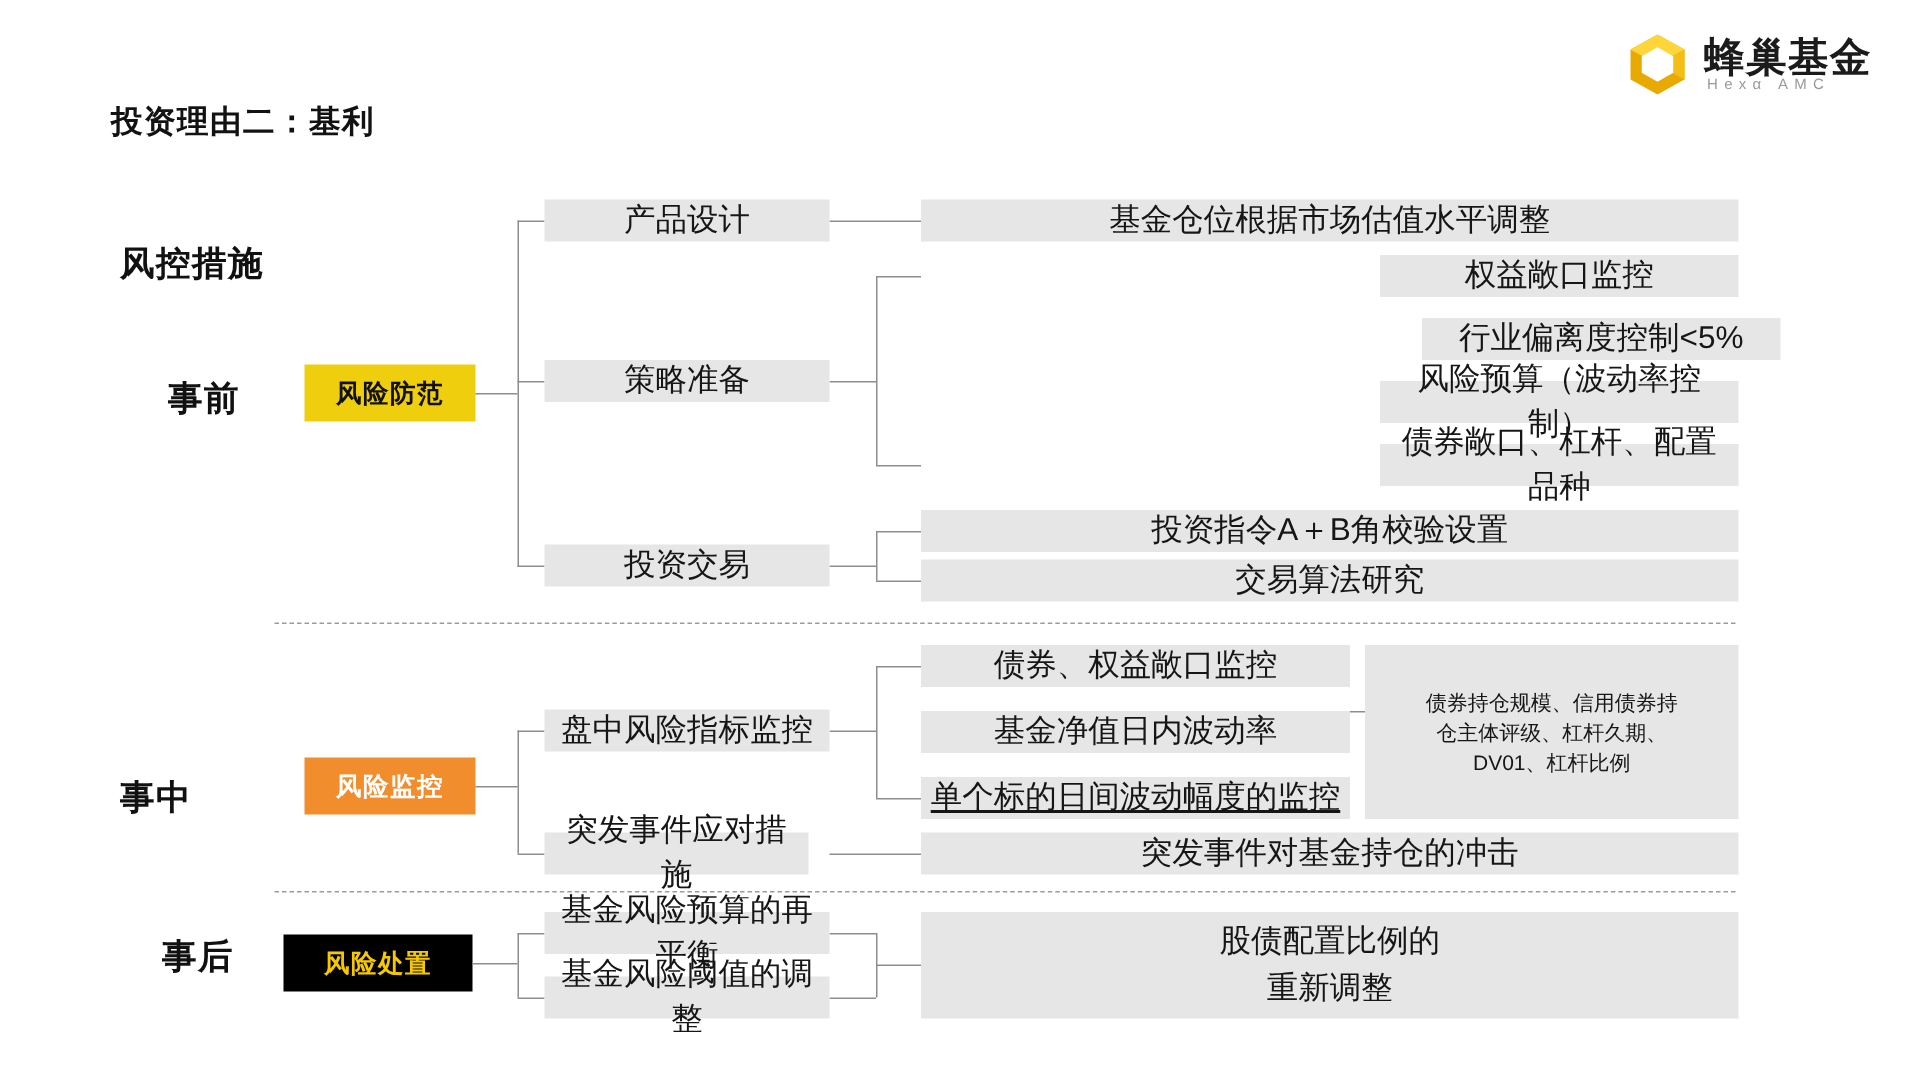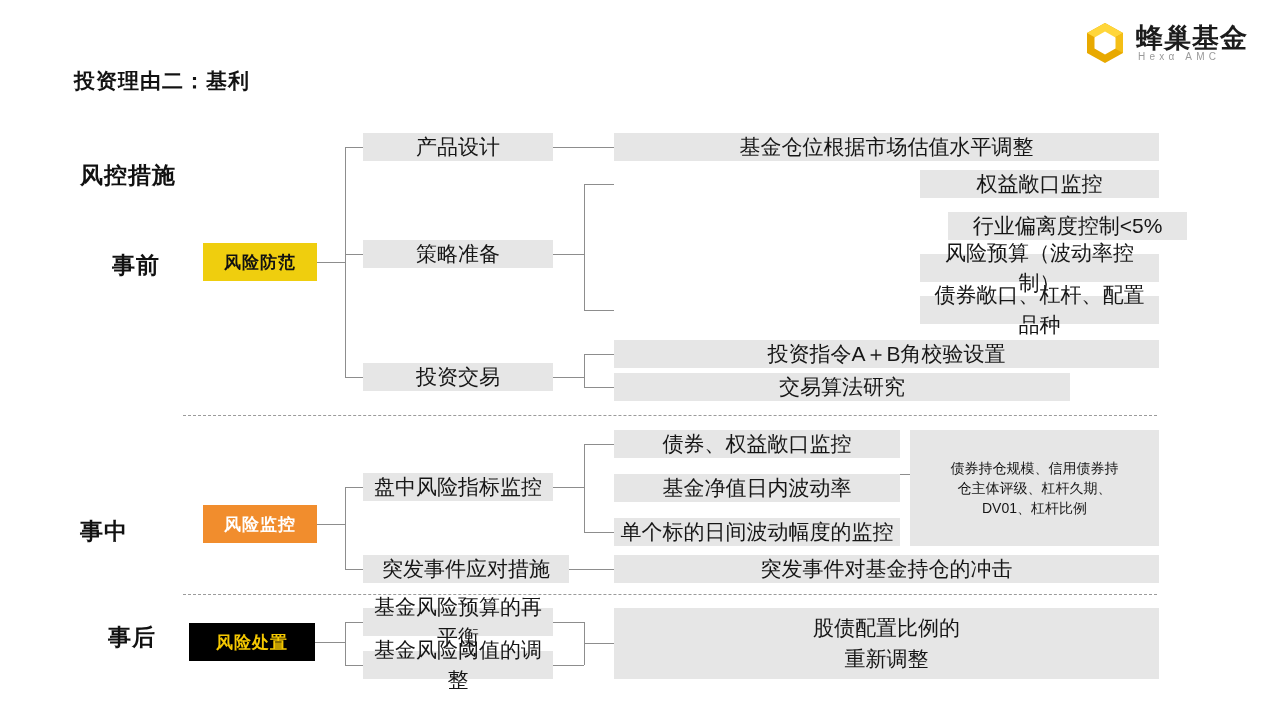--- a/index.html
+++ b/index.html
@@ -126,28 +126,28 @@
   #b-trade     { left: 363px; top: 363px;  width: 190px; height: 28px; }
 
   
   #b-position  { left: 614px; top: 133px;  width: 545px; height: 28px; }
   #b-alloc     { left: 614px; top: 170px;  width: 296px; height: 155px; }
   #b-ctl1      { left: 920px; top: 170px;  width: 239px; height: 28px; }
   #b-ctl2      { left: 920px; top: 212px;  width: 239px; height: 28px; margin-left: 28px; }
   #b-ctl3      { left: 920px; top: 254px;  width: 239px; height: 28px; }
   #b-ctl4      { left: 920px; top: 296px;  width: 239px; height: 28px; }
   #b-order     { left: 614px; top: 340px;  width: 545px; height: 28px; }
-  #b-algo      { left: 614px; top: 373px;  width: 456px; height: 28px; }
+  #b-algo      { left: 614px; top: 373px;  width: 545px; height: 28px; }
 
   
   #b-intraday  { left: 363px; top: 473px;  width: 190px; height: 28px; }
-  #b-emergency { left: 363px; top: 555px;  width: 206px; height: 28px; }
+  #b-emergency { left: 363px; top: 555px;  width: 176px; height: 28px; }
   #b-m1        { left: 614px; top: 430px;  width: 286px; height: 28px; }
   #b-m2        { left: 614px; top: 474px;  width: 286px; height: 28px; }
-  #b-m3        { left: 614px; top: 518px;  width: 286px; height: 28px; }
+  #b-m3        { left: 614px; top: 518px;  width: 286px; height: 28px; text-decoration: underline; }
   #b-mdetail   { left: 910px; top: 430px;  width: 249px; height: 116px; font-size: 14px; }
   #b-impact    { left: 614px; top: 555px;  width: 545px; height: 28px; }
 
   
   #b-rebalance { left: 363px; top: 608px;  width: 190px; height: 28px; }
   #b-threshold { left: 363px; top: 651px;  width: 190px; height: 28px; }
   #b-reallocate{ left: 614px; top: 608px;  width: 545px; height: 71px; }
 
   
   .ln {

